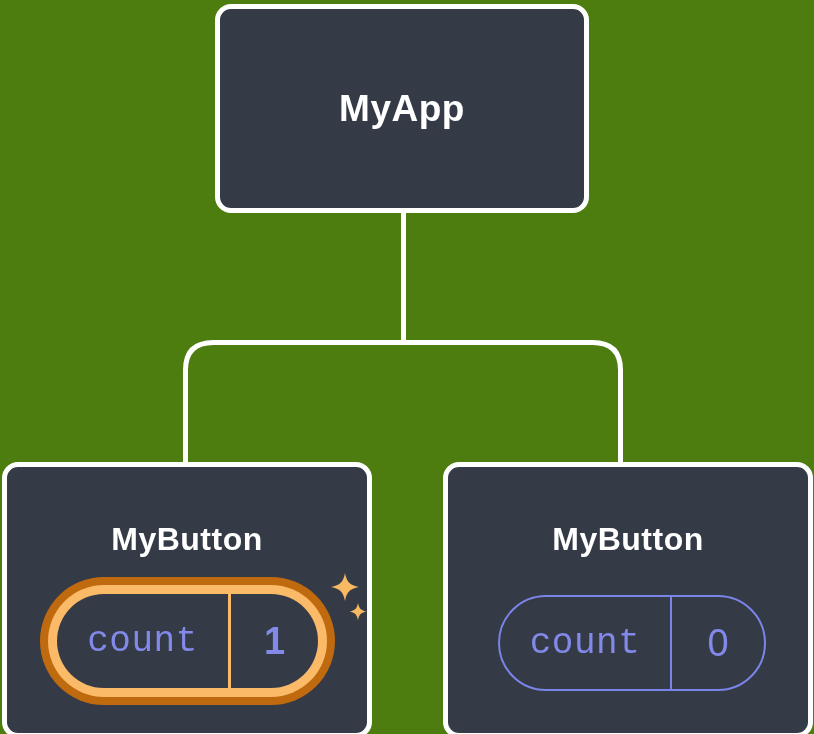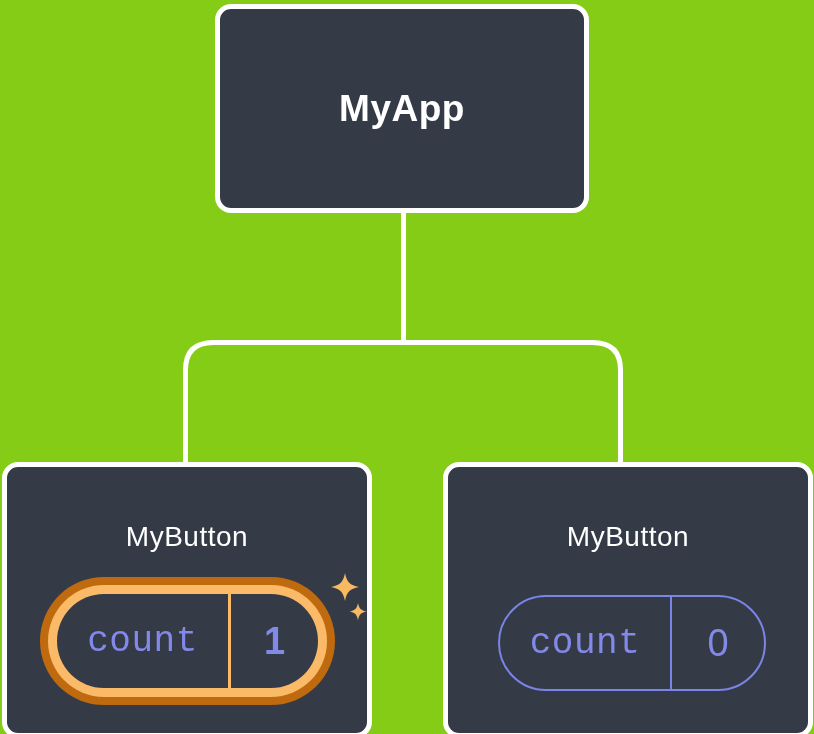--- a/index.html
+++ b/index.html
@@ -4,21 +4,21 @@
 <style>
   html, body { margin: 0; padding: 0; }
   body {
     width: 814px; height: 734px;
     font-family: "Liberation Sans", sans-serif;
     overflow: hidden;
   }
   .stage {
     position: relative;
     width: 814px; height: 734px;
-    background: #84cc16;
+    background: #4d7c0f;
   }
   .connectors {
     position: absolute; left: 0; top: 0;
     width: 814px; height: 734px;
     display: block;
   }
   .node {
     position: absolute;
     background: #343A46;
     border: 5px solid #FFFFFF;
@@ -31,21 +31,21 @@
     display: flex; align-items: center; justify-content: center;
   }
   .node-child-left  { left: 2px;   top: 462px; width: 370px; height: 276px; }
   .node-child-right { left: 443px; top: 462px; width: 370px; height: 276px; }
   .root-label {
     color: #FFFFFF; font-size: 37px; font-weight: 700; letter-spacing: 0.5px;
   }
   .child-label {
     position: absolute; left: 0; right: 0; top: 54px;
     text-align: center;
-    color: #FFFFFF; font-size: 28px; font-weight: 400; letter-spacing: 0.5px;
+    color: #FFFFFF; font-size: 32px; font-weight: 700; letter-spacing: 0.5px;
   }
   
   .pill-hl-outer {
     position: absolute; left: 33px; top: 110px;
     width: 295px; height: 128px;
     background: #C06A10;
     border-radius: 64px;
     padding: 8px; box-sizing: border-box;
   }
   .pill-hl-mid {

